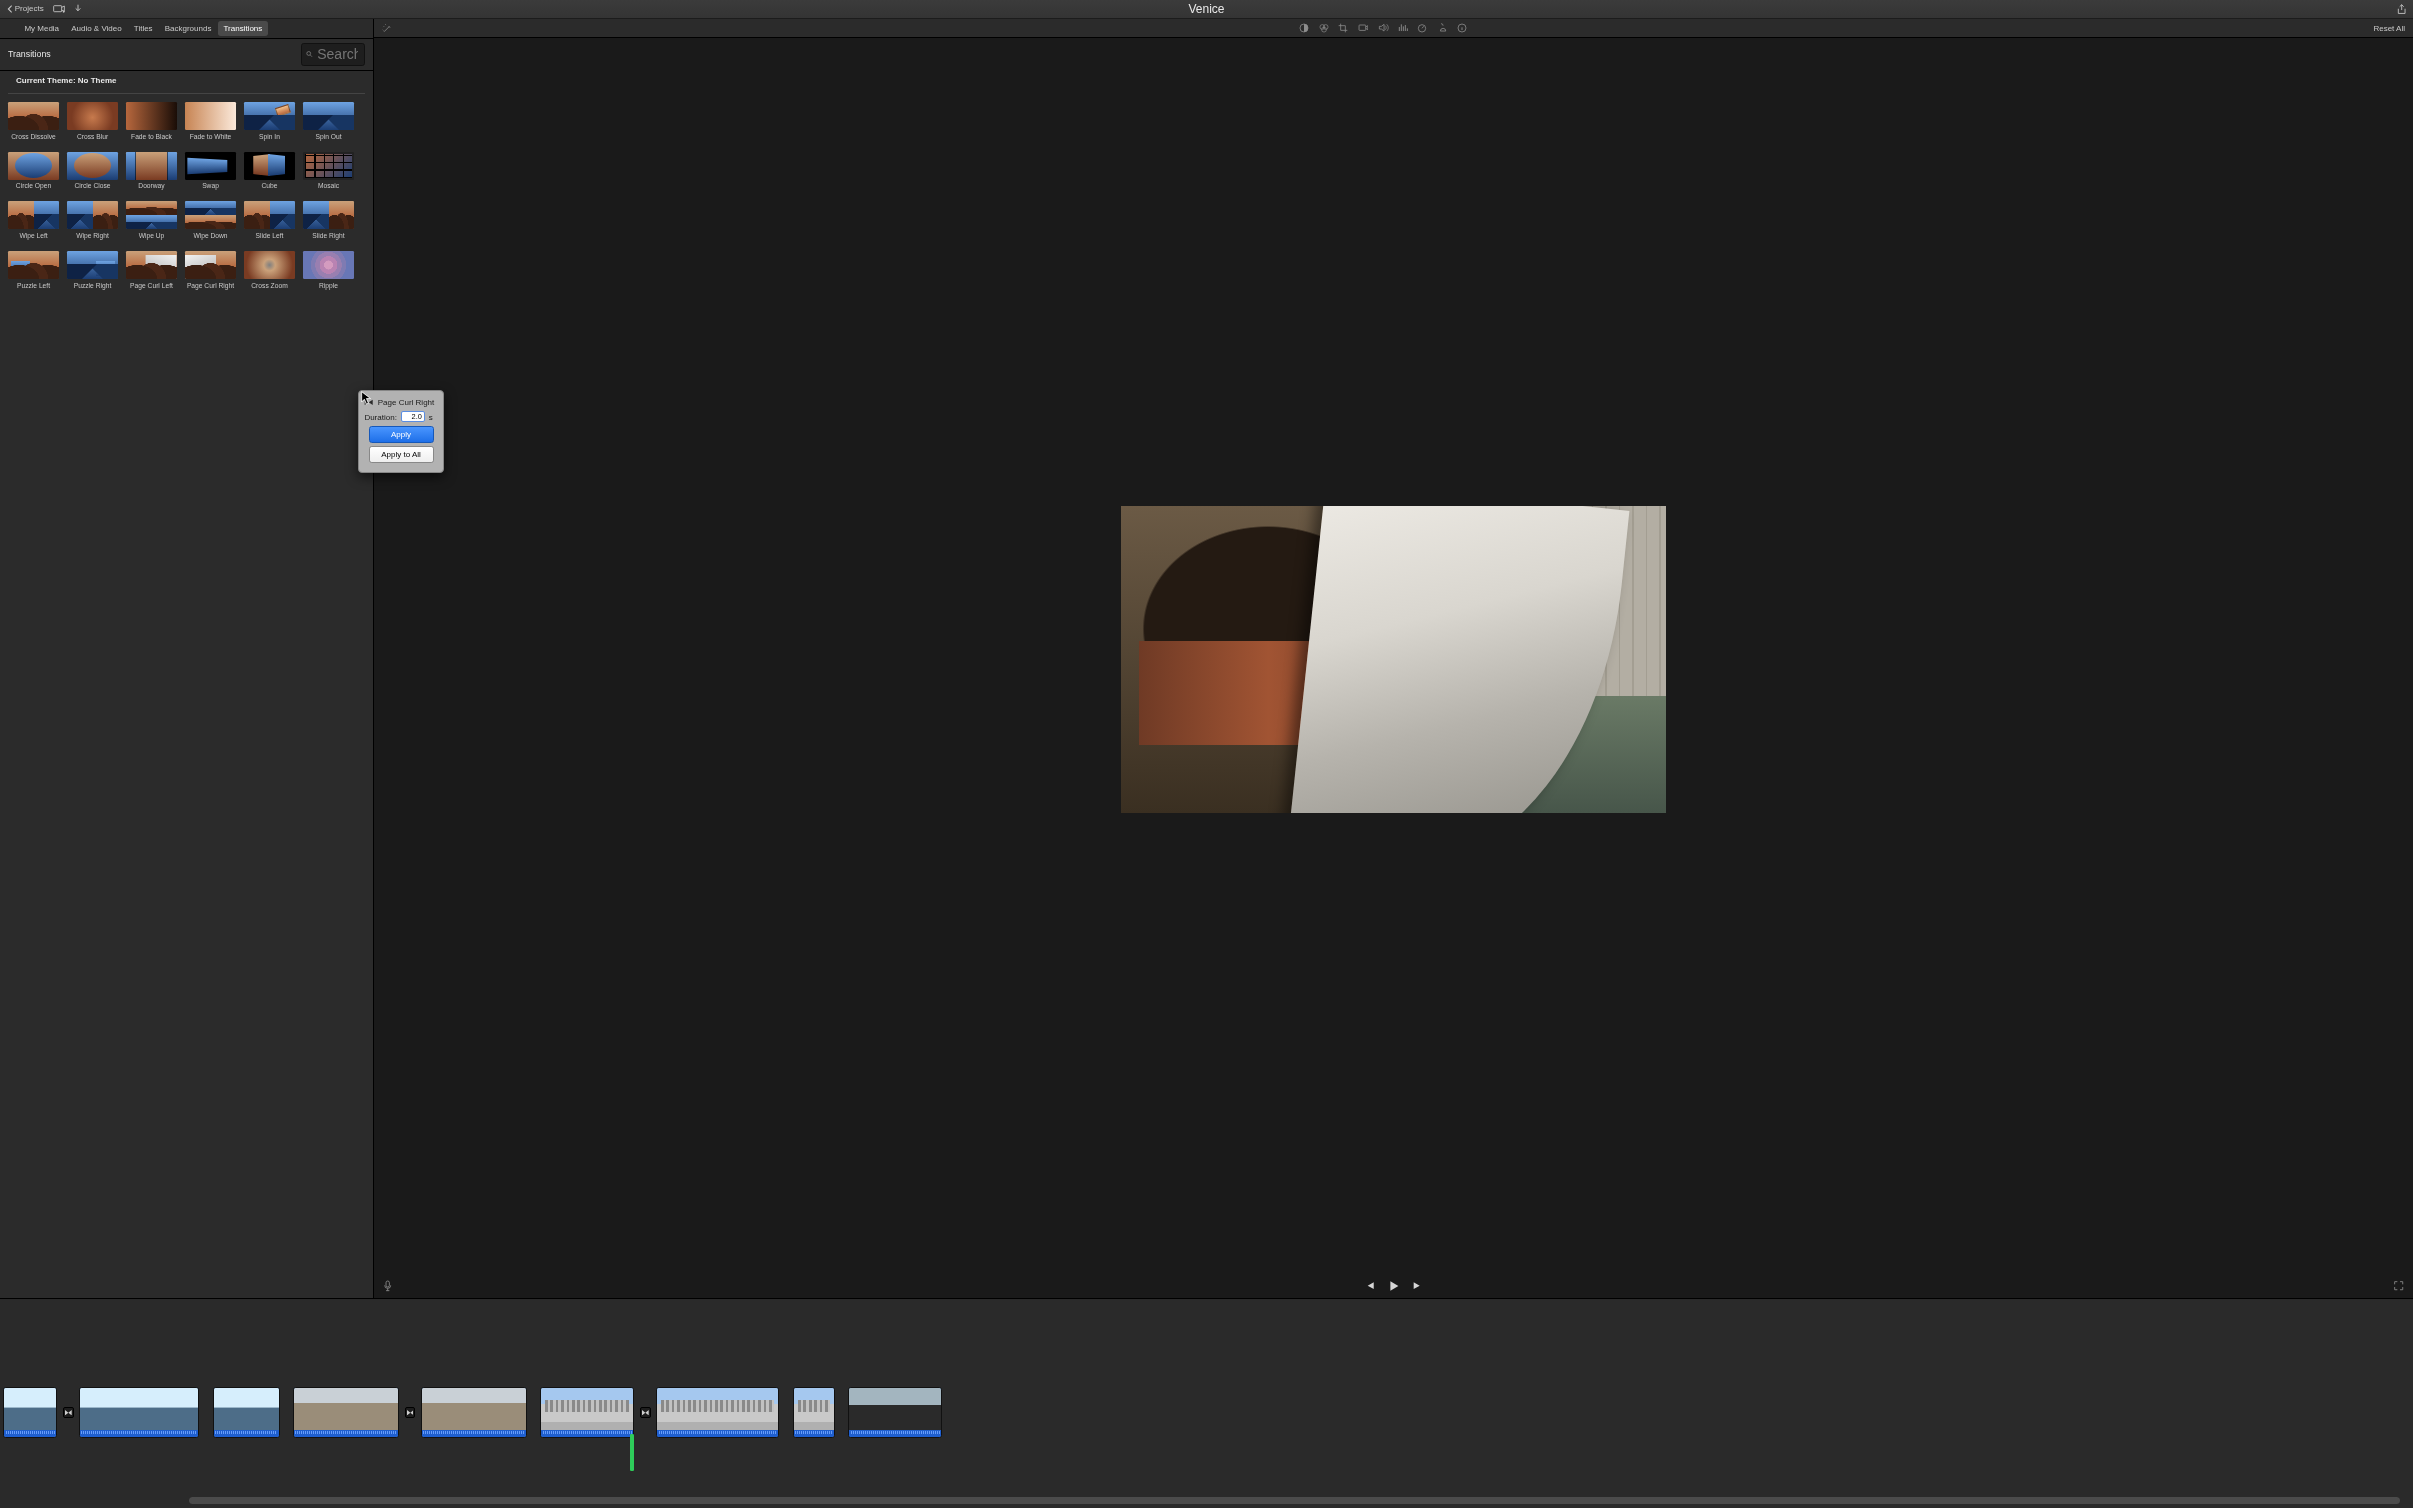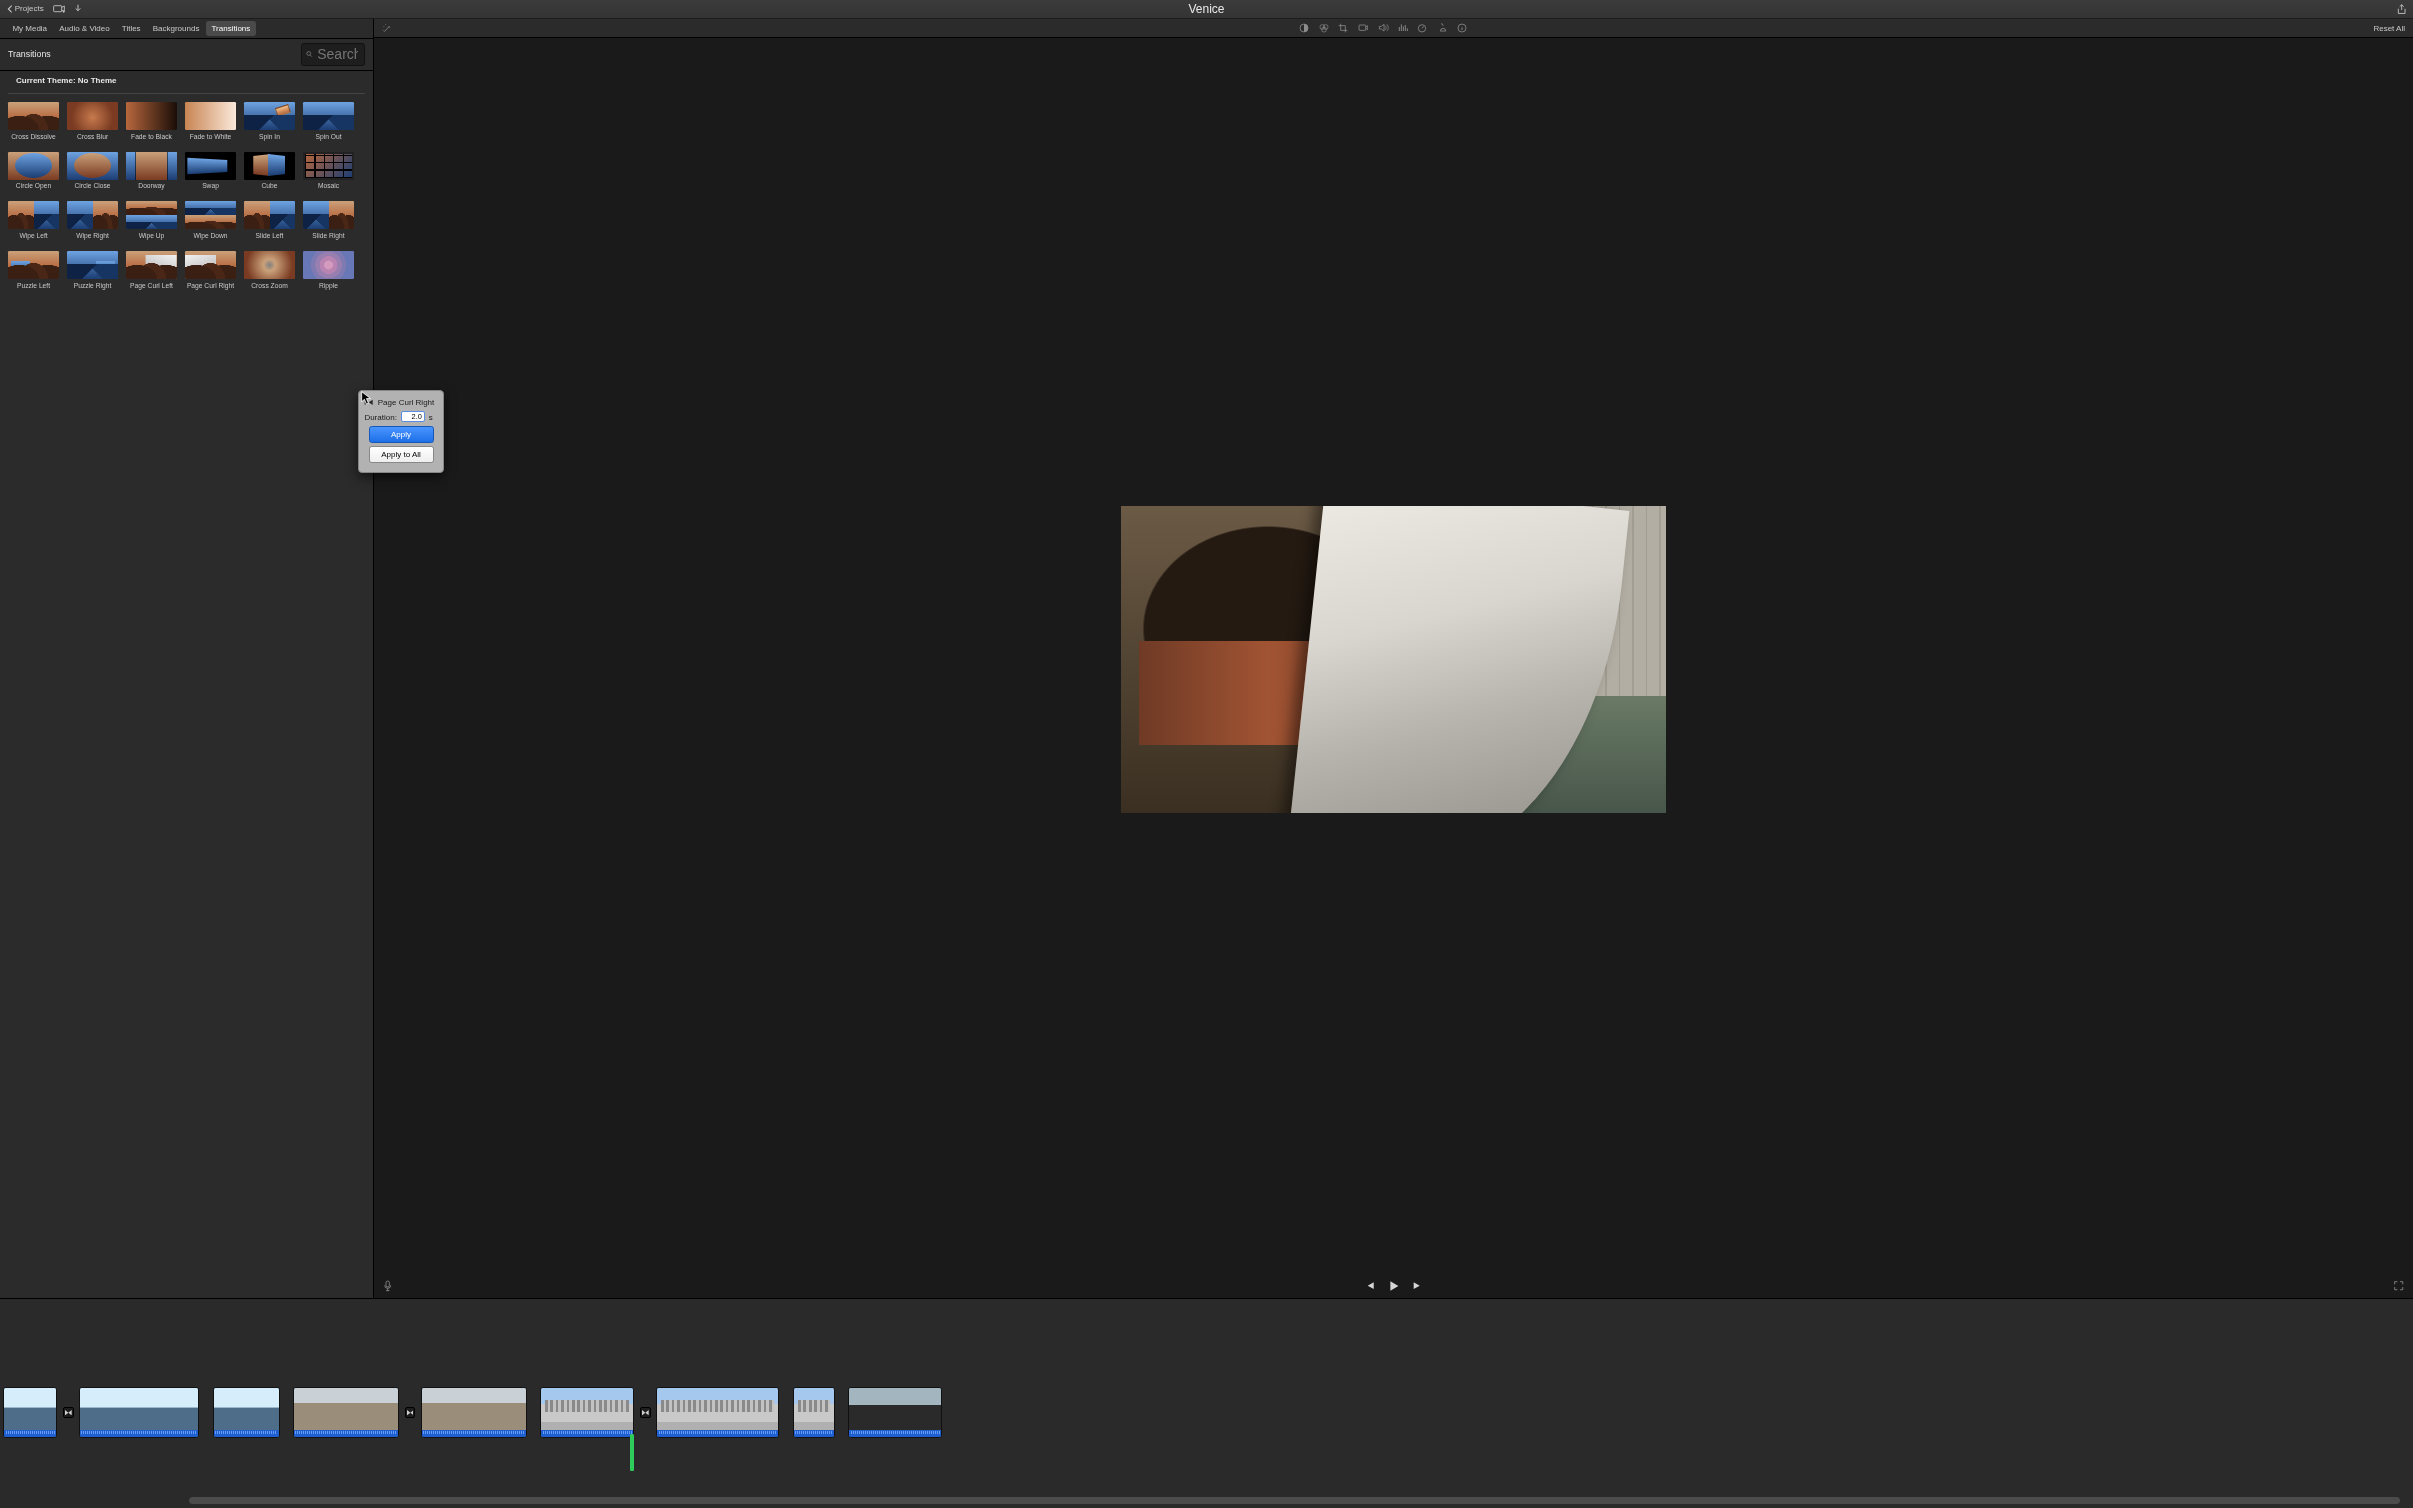--- a/index.html
+++ b/index.html
@@ -24,21 +24,21 @@
   
   .titlebar{height:19px;background:linear-gradient(#3b3b3b,#343434);display:flex;align-items:center;padding:0 6.7px;position:relative;border-bottom:0.7px solid #1c1c1c;}
   .titlebar .left, .titlebar .right{display:flex;align-items:center;gap:9.4px;}
   .titlebar .center{position:absolute;left:0;right:0;text-align:center;color:var(--text-bright);font-size:12px;pointer-events:none;}
   .tb-btn{display:flex;align-items:center;gap:2.7px;color:var(--text);cursor:default;}
   .titlebar .right{margin-left:auto;}
 
   
   .workspace{display:flex;height:calc(100% - 19px - 210px);min-height:202px;}
   .browser{width:374px;background:var(--bg);display:flex;flex-direction:column;border-right:0.7px solid #000;}
-  .browser-tabs{height:19px;display:flex;align-items:center;padding:0 7px;background:var(--bg);}
+  .browser-tabs{height:19px;display:flex;align-items:center;padding:0 19px;background:var(--bg);}
   .browser-tabs .tab{padding:2.7px 5.4px;color:var(--text);border-radius:2.7px;margin-right:1.3px;}
   .browser-tabs .tab.active{background:#4a4a4a;color:#fff;}
   .browser-header{display:flex;align-items:center;justify-content:space-between;padding:4px 8px;border-bottom:0.7px solid #000;border-top:0.7px solid #000;}
   .browser-header .title{font-size:8.8px;color:var(--text-bright);}
   .search-box{display:flex;align-items:center;background:#1e1e1e;border:0.7px solid #111;border-radius:2.7px;padding:1.3px 4px;width:64px;}
   .search-box input{background:transparent;border:none;outline:none;color:var(--text);font-size:14px;width:100%;}
   .theme-row{padding:5.4px 8px 8px;border-bottom:0.7px solid #444;margin:0 8px;}
   .theme-row span{color:var(--text-bright);font-weight:700;font-size:8px;}
   .trans-grid{padding:8px 8px;display:grid;grid-template-columns:repeat(6,51px);gap:12px 8px;align-content:start;overflow:auto;}
   .trans-item{display:flex;flex-direction:column;align-items:center;gap:2.7px;}

